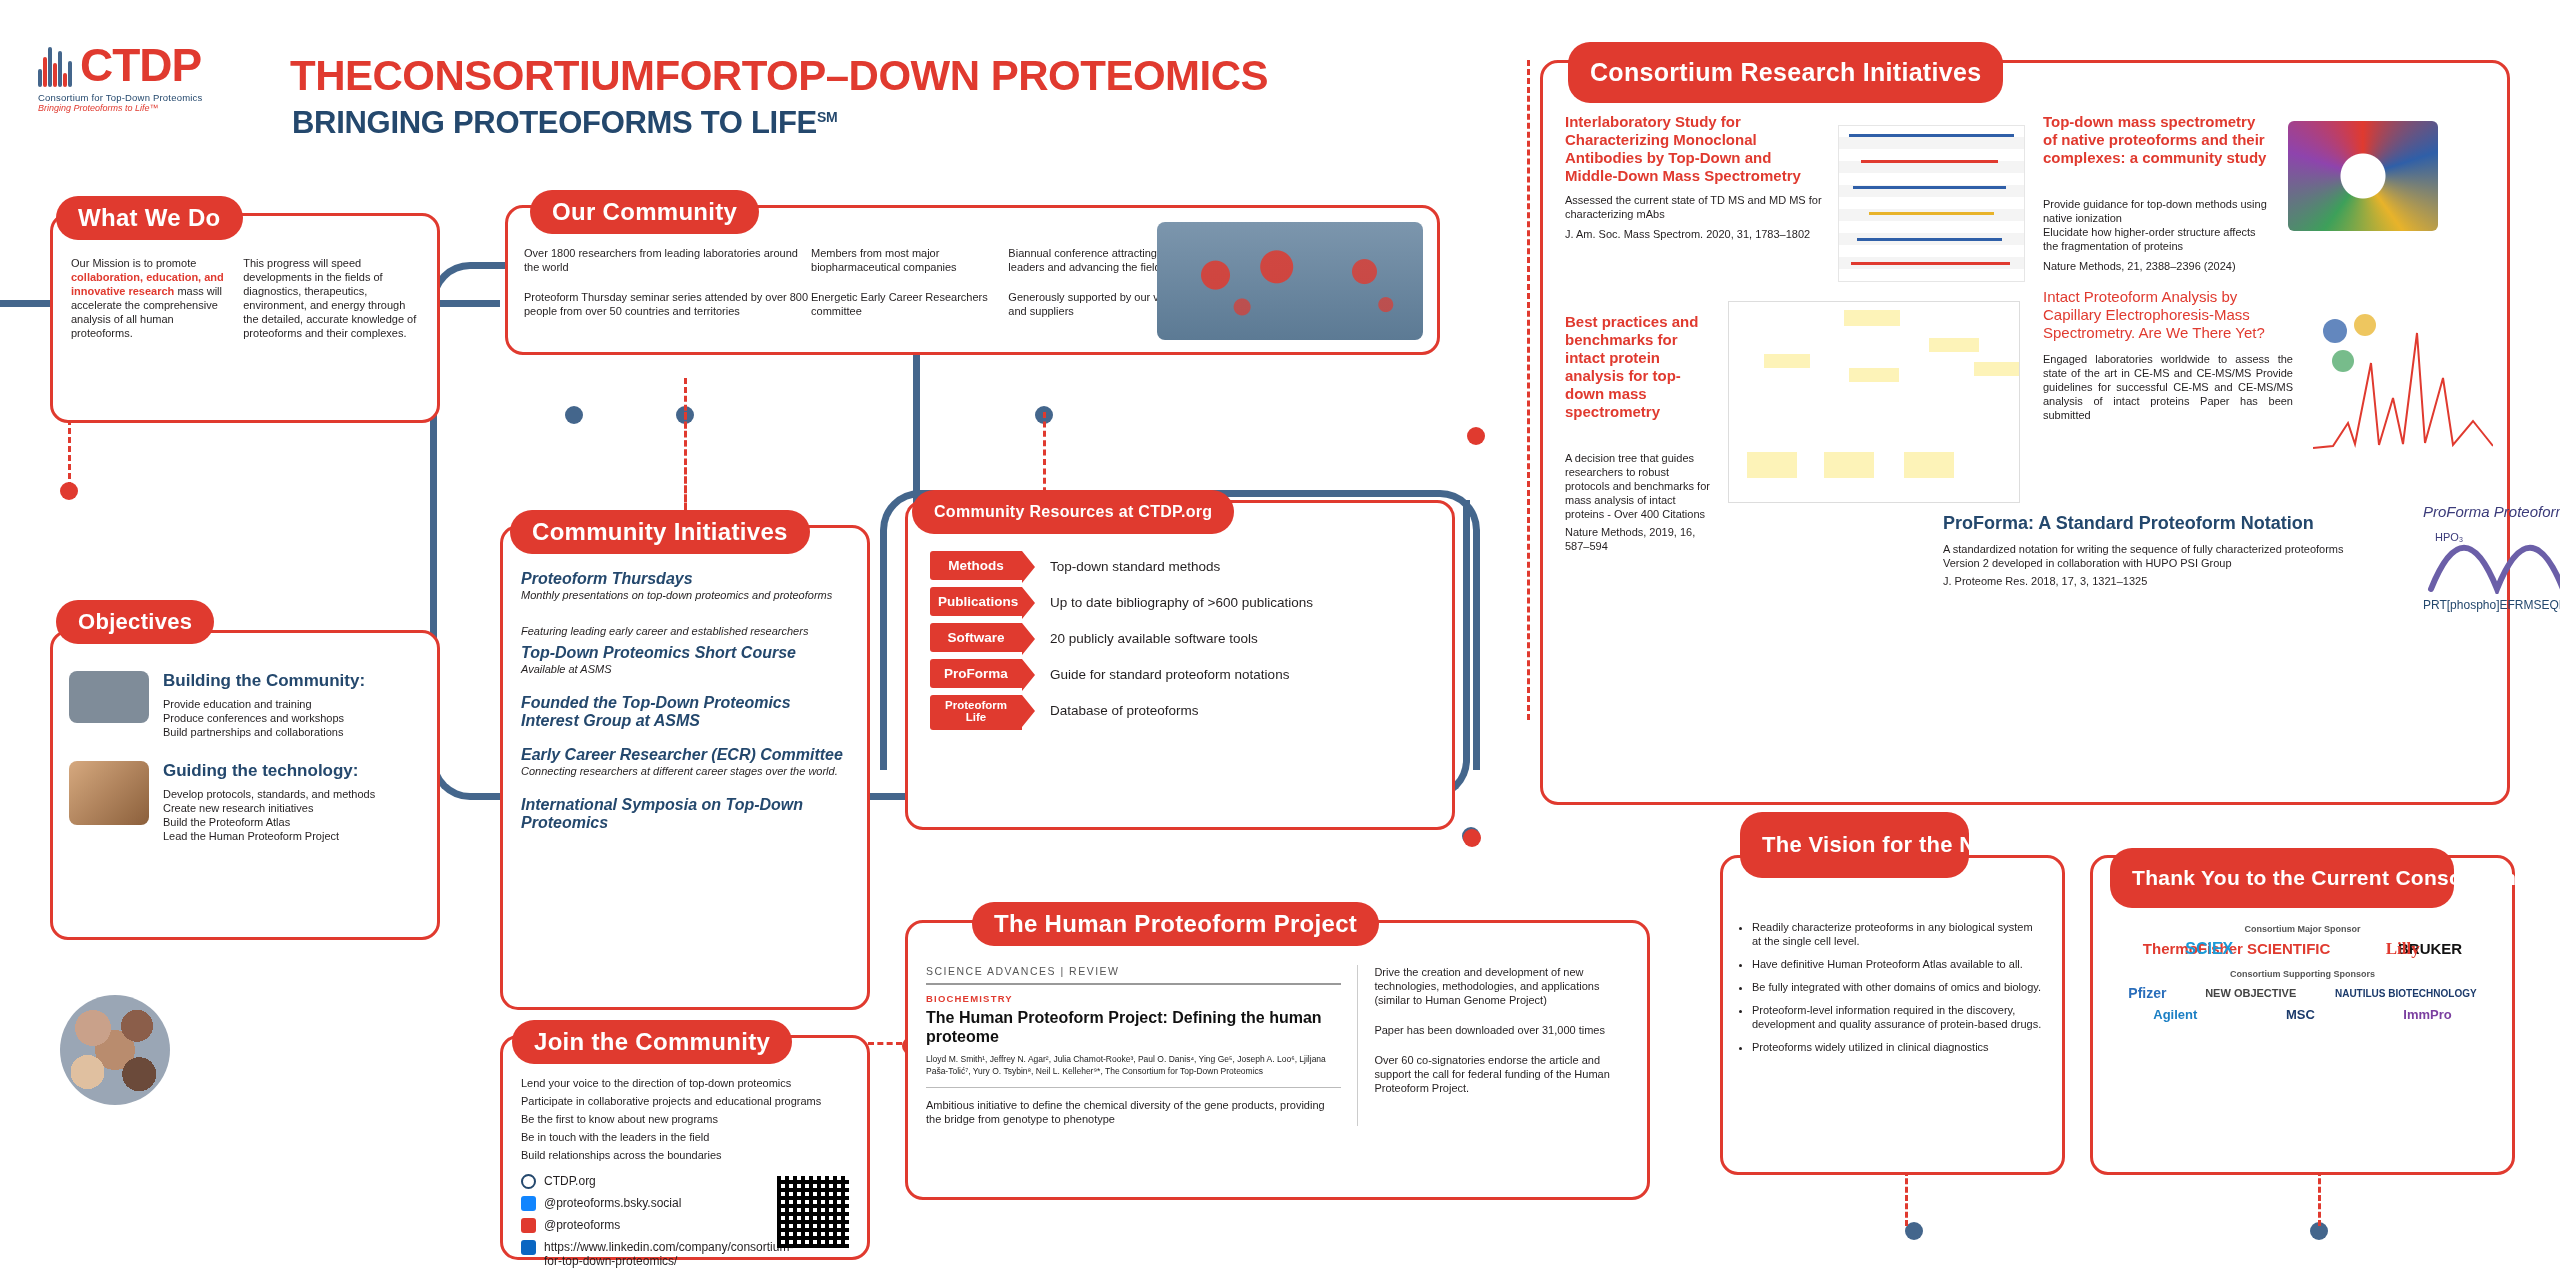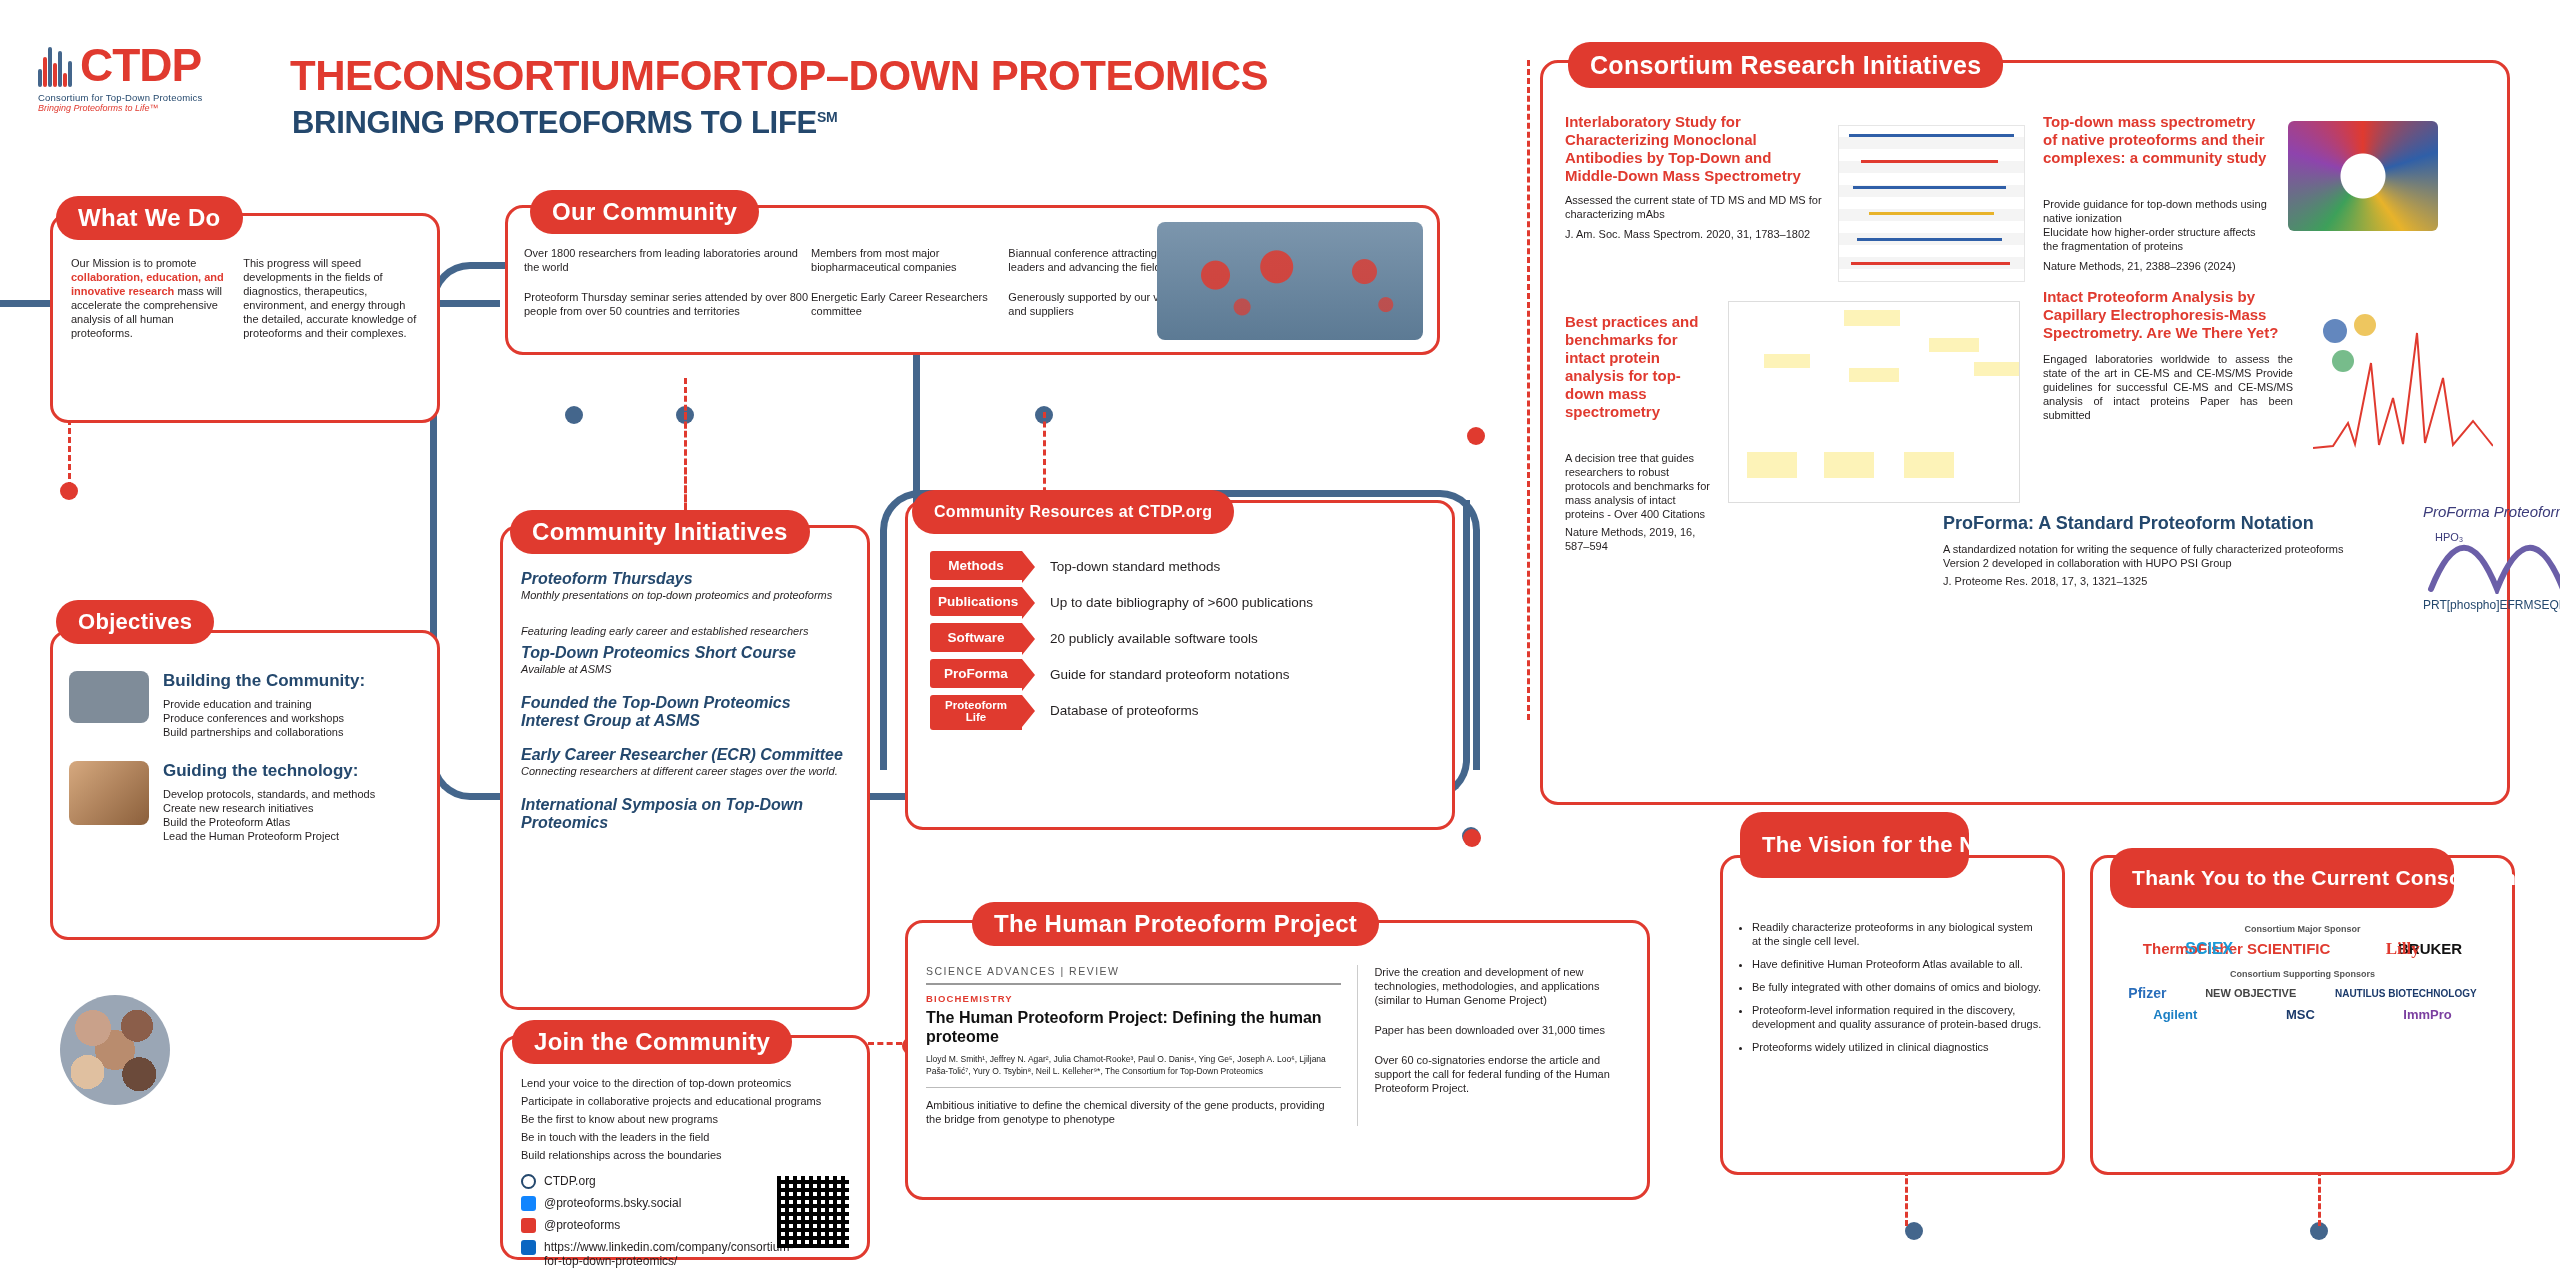--- a/index.html
+++ b/index.html
@@ -334,21 +334,21 @@
     <div style="position:absolute;left:185px;top:238px;width:290px;height:200px;background:#fff;border:1px solid #ddd;
       background-image:
       linear-gradient(#fdf3b8 0 0),linear-gradient(#fdf3b8 0 0),linear-gradient(#fdf3b8 0 0),
       linear-gradient(#fdf3b8 0 0),linear-gradient(#fdf3b8 0 0),linear-gradient(#fdf3b8 0 0),
       linear-gradient(#fdf3b8 0 0),linear-gradient(#fdf3b8 0 0);
       background-repeat:no-repeat;
       background-size:56px 16px,46px 14px,50px 14px,50px 14px,50px 14px,50px 26px,50px 26px,50px 26px;
       background-position:115px 8px, 35px 52px, 200px 36px, 245px 60px, 120px 66px, 18px 150px, 95px 150px, 175px 150px;"></div>
 
     <div style="position:absolute;left:500px;top:225px;width:250px;">
-      <div class="red" style="font-weight:bold;font-size:15px;line-height:1.2;">Intact Proteoform Analysis by Capillary Electrophoresis-Mass Spectrometry. Are We There Yet?</div>
+      <div class="red" style="font-weight:normal;font-size:15px;line-height:1.2;">Intact Proteoform Analysis by Capillary Electrophoresis-Mass Spectrometry. Are We There Yet?</div>
       <div class="txt small" style="margin-top:10px;text-align:justify;">Engaged laboratories worldwide to assess the state of the art in CE-MS and CE-MS/MS Provide guidelines for successful CE-MS and CE-MS/MS analysis of intact proteins Paper has been submitted</div>
     </div>
     <div style="position:absolute;left:770px;top:240px;width:180px;height:150px;background:#fff;">
       <svg width="180" height="150" viewBox="0 0 180 150">
         <circle cx="22" cy="28" r="12" fill="#2f5fa8" opacity=".75"></circle>
         <circle cx="52" cy="22" r="11" fill="#e8b32a" opacity=".75"></circle>
         <circle cx="30" cy="58" r="11" fill="#3da05a" opacity=".7"></circle>
         <polyline points="0,145 20,143 35,120 42,141 58,60 66,142 80,95 90,141 104,30 112,140 130,75 140,142 160,118 180,143" fill="none" stroke="#e03a2f" stroke-width="2"></polyline>
       </svg>
     </div>
@@ -362,21 +362,21 @@
     <div style="position:absolute;left:880px;top:440px;width:255px;height:120px;">
       <div style="font-style:italic;font-size:15px;color:#3b3b7a;">ProForma Proteoform Notation</div>
       <div style="position:absolute;left:12px;top:28px;font-size:11px;color:#3b3b7a;">HPO₃</div>
 
       <svg width="250" height="55" style="position:absolute;left:0;top:36px;">
         <path d="M8,50 C30,-5 52,-5 74,50 C96,-5 118,-5 140,50 C162,-5 184,-5 206,50" fill="none" stroke="#6b5fa8" stroke-width="6" stroke-linecap="round"></path>
       </svg>
       <div style="position:absolute;left:0;top:95px;font-size:12px;color:#24486d;">PRT[phospho]EFRMSEQK[Methyl]ENCE</div>
     </div>
   </div>
-  <div class="cap" style="left:1568px;top:42px;height:46px;font-size:25px;">Consortium Research Initiatives</div>
+  <div class="cap" style="left:1568px;top:42px;height:61px;font-size:25px;">Consortium Research Initiatives</div>
 
   <div class="card" style="left:1720px;top:855px;width:345px;height:320px;">
     <div style="padding:62px 18px 0 14px;">
       <ul class="bul txt small">
         <li>Readily characterize proteoforms in any biological system at the single cell level.</li>
         <li>Have definitive Human Proteoform Atlas available to all.</li>
         <li>Be fully integrated with other domains of omics and biology.</li>
         <li>Proteoform-level information required in the discovery, development and quality assurance of protein-based drugs.</li>
         <li>Proteoforms widely utilized in clinical diagnostics</li>
       </ul>

